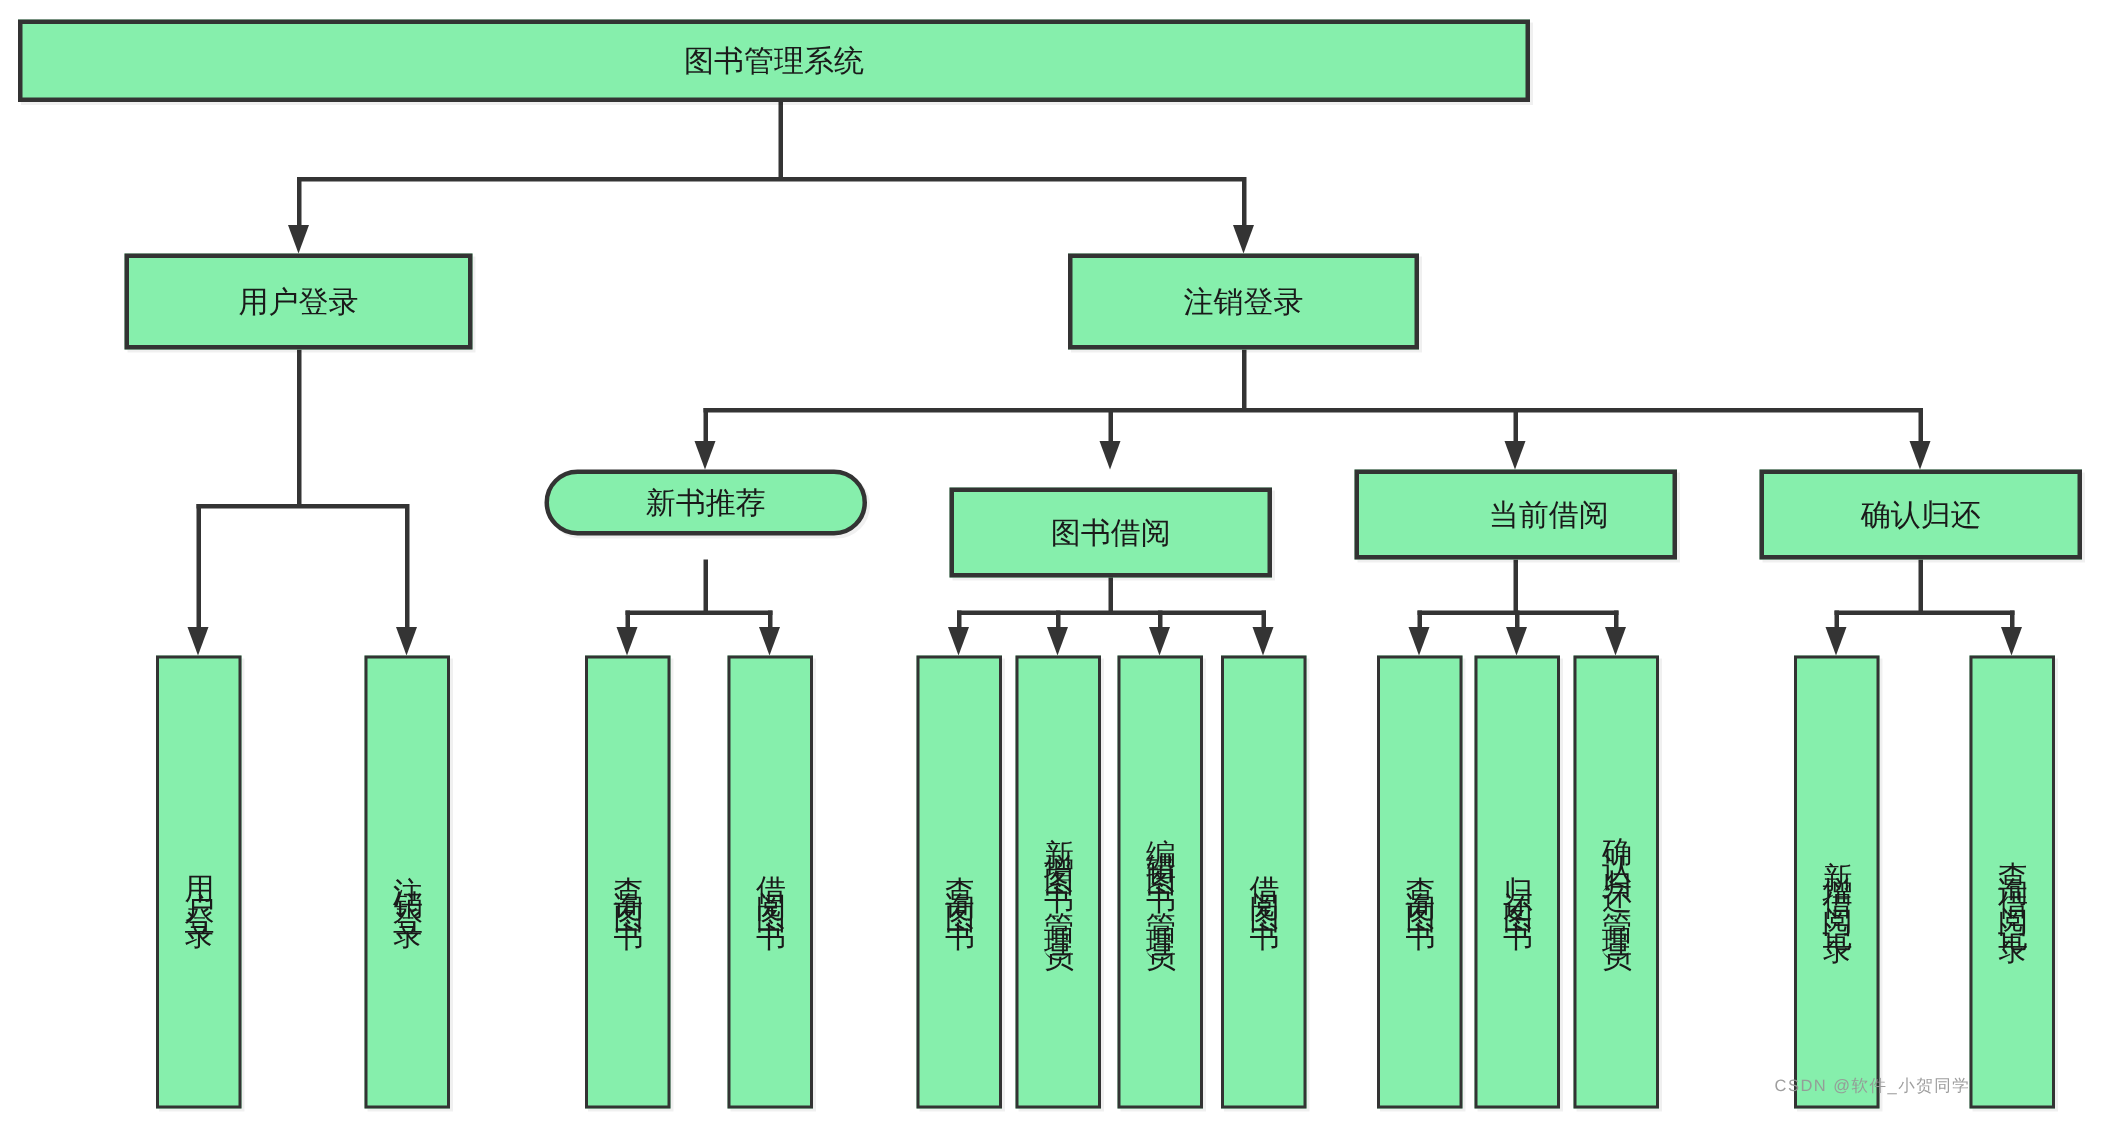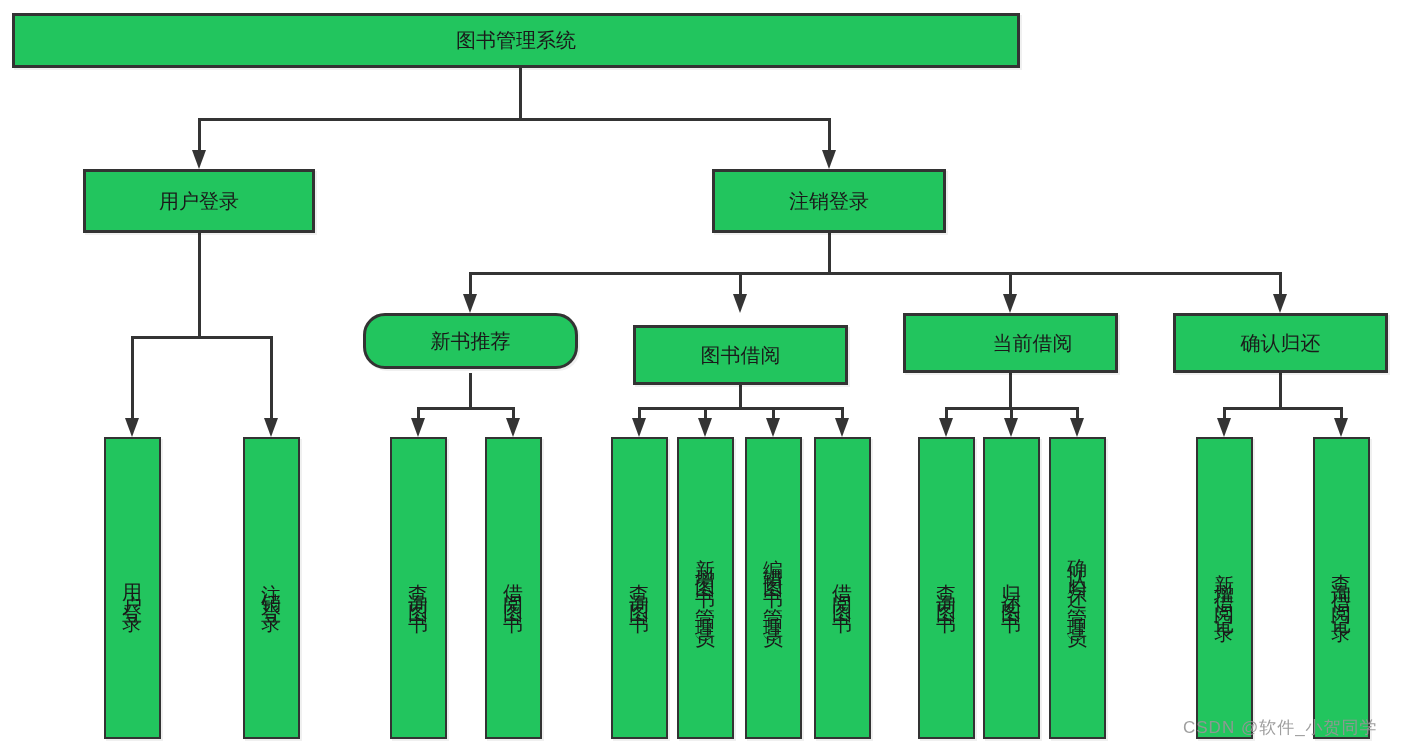--- a/index.html
+++ b/index.html
@@ -1,41 +1,41 @@
 <!DOCTYPE html>
 <html><head>
 <meta charset="utf-8">
 <style>
   html,body{margin:0;padding:0;background:#ffffff;}
   .stage{
     position:relative;width:1405px;height:747px;background:#ffffff;overflow:hidden;
     font-family:"Liberation Sans","DejaVu Sans",sans-serif;color:#1a1a1a;
   }
   .box{
-    position:absolute;background:#22c55e;border:3px solid #333333;box-sizing:border-box;
+    position:absolute;background:#86efac;border:3px solid #333333;box-sizing:border-box;
     display:flex;align-items:center;justify-content:center;
     font-size:20px;color:#1a1a1a;z-index:2;
     box-shadow:2px 2px 0 rgba(0,0,0,0.06);
   }
   .vbox{
     border-width:2.5px;
     writing-mode:vertical-rl;text-orientation:mixed;
     letter-spacing:10px;line-height:1.0;
     font-size:20px;
   }
   .vline{position:absolute;width:2.5px;background:#343434;z-index:1;}
   .hline{position:absolute;height:2.5px;background:#343434;z-index:1;}
   .arrow{
     position:absolute;width:0;height:0;z-index:3;
     border-left:7px solid transparent;border-right:7px solid transparent;
     border-top:19px solid #343434;
   }
   .watermark{
     position:absolute;left:1183px;top:716px;z-index:6;
-    font-size:17px;color:rgba(150,150,150,0.92);letter-spacing:1px;white-space:nowrap;
+    font-size:11px;color:rgba(150,150,150,0.92);letter-spacing:1px;white-space:nowrap;
   }
 </style>
 </head>
 <body>
 
 <div class="stage">
 
   <div class="box" style="left:12px;top:13px;width:1008px;height:55px;">图书管理系统</div>
 
   <div class="vline" style="left:519px;top:68px;height:51px;"></div>
@@ -59,21 +59,21 @@
   <div class="hline" style="left:469px;top:272px;width:812px;"></div>
   <div class="vline" style="left:469px;top:272px;height:24px;"></div>
   <div class="arrow" style="left:463px;top:294px;"></div>
   <div class="vline" style="left:739px;top:272px;height:24px;"></div>
   <div class="arrow" style="left:733px;top:294px;"></div>
   <div class="vline" style="left:1009px;top:272px;height:24px;"></div>
   <div class="arrow" style="left:1003px;top:294px;"></div>
   <div class="vline" style="left:1279px;top:272px;height:24px;"></div>
   <div class="arrow" style="left:1273px;top:294px;"></div>
 
-  <div class="box" style="left:363px;top:313px;width:215px;height:56px;border-radius:22px;">新书推荐</div>
+  <div class="box" style="left:363px;top:313px;width:215px;height:44px;border-radius:22px;">新书推荐</div>
   <div class="box" style="left:633px;top:313px;width:215px;height:60px;margin-top:12px;">图书借阅</div>
   <div class="box" style="left:903px;top:313px;width:215px;height:60px;padding-left:44px;">当前借阅</div>
   <div class="box" style="left:1173px;top:313px;width:215px;height:60px;">确认归还</div>
 
   <div class="vline" style="left:469px;top:373px;height:36px;"></div>
   <div class="hline" style="left:417px;top:407px;width:98px;"></div>
   <div class="vline" style="left:417px;top:407px;height:13px;"></div>
   <div class="arrow" style="left:411px;top:418px;"></div>
   <div class="vline" style="left:512px;top:407px;height:13px;"></div>
   <div class="arrow" style="left:506px;top:418px;"></div>

